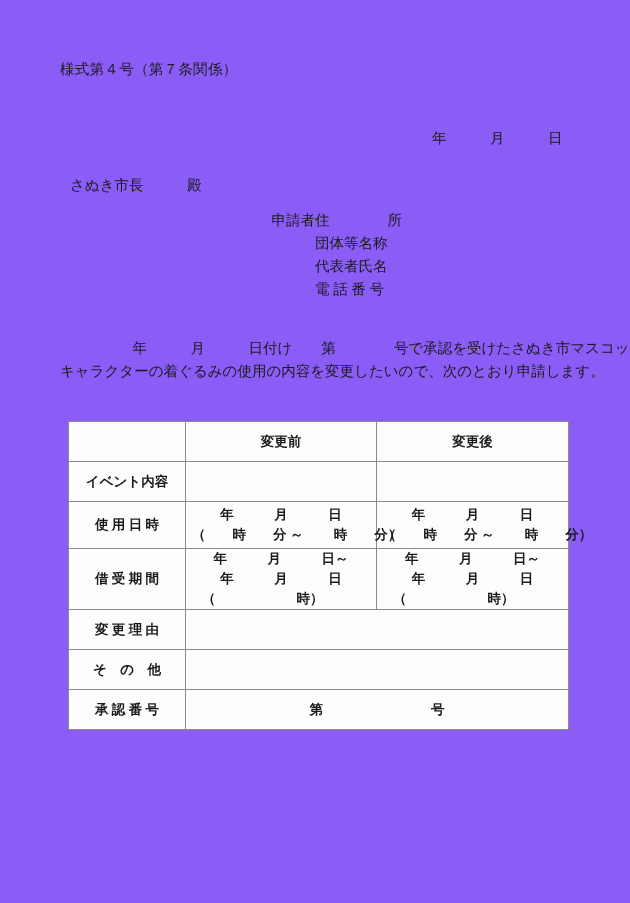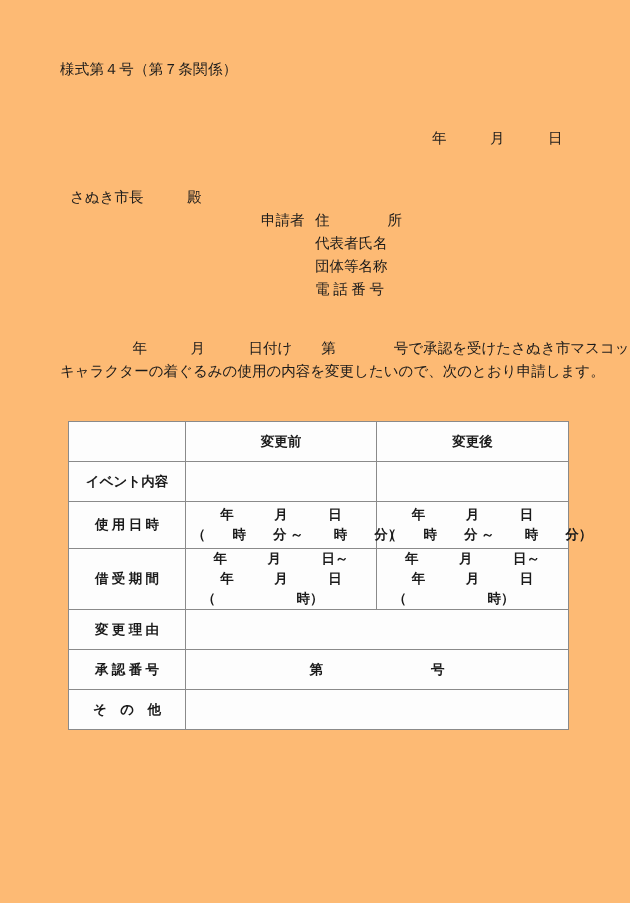--- a/index.html
+++ b/index.html
@@ -11,21 +11,21 @@
     width: 630px;
     height: 903px;
     position: relative;
     font-family: "Liberation Serif", "DejaVu Serif", serif;
     color: #1a1a1a;
     -webkit-font-smoothing: antialiased;
   }
   .page {
     position: absolute;
     inset: 0;
-    background: #fdba74;
+    background: #8b5cf6;
   }
 
   
   .abs { position: absolute; white-space: pre; }
 
   
   #form-number {
     left: 60px; top: 60px;
     font-size: 14.5px;
     letter-spacing: 0.02em;
@@ -33,38 +33,39 @@
   #doc-title {
     left: 207px; top: 85px;
     font-size: 14.5px;
     letter-spacing: 0.02em;
   }
   #date-line {
     left: 432px; top: 129px;
     font-size: 14.5px;
   }
   #addressee {
-    left: 70px; top: 188px;
+    left: 70px; top: 176px;
     font-size: 14.5px;
   }
 
   
   #applicant-block {
     position: absolute;
     left: 261px; top: 211px;
     font-size: 14.5px;
   }
   #applicant-block .app-row {
     display: flex;
     align-items: baseline;
     height: 23px;
   }
   #applicant-block .app-label {
     width: 54px;
     white-space: pre;
+    text-align: right;
   }
   #applicant-block .app-field {
     white-space: pre;
   }
 
   
   #body-paragraph {
     position: absolute;
     left: 60px; top: 337px;
     width: 520px;
@@ -144,25 +145,25 @@
 
   <div class="abs" id="addressee">さぬき市長　　　殿</div>
 
   <div id="applicant-block">
     <div class="app-row">
       <span class="app-label">申請者</span>
       <span class="app-field">住　　　　所</span>
     </div>
     <div class="app-row">
       <span class="app-label"></span>
+      <span class="app-field">団体等名称</span>
+    </div>
+    <div class="app-row">
+      <span class="app-label"></span>
       <span class="app-field">代表者氏名</span>
-    </div>
-    <div class="app-row">
-      <span class="app-label"></span>
-      <span class="app-field">団体等名称</span>
     </div>
     <div class="app-row">
       <span class="app-label"></span>
       <span class="app-field">電 話 番 号</span>
     </div>
   </div>
 
   <div id="body-paragraph">
     <span class="body-l1">　　　　　年　　　月　　　日付け　　第　　　　号で承認を受けたさぬき市マスコット</span>
     <span class="body-l2">キャラクターの着ぐるみの使用の内容を変更したいので、次のとおり申請します。</span>
@@ -221,25 +222,25 @@
           </div>
         </td>
       </tr>
 
       <tr class="r-normal">
         <td class="rowlabel">変 更 理 由</td>
         <td class="approve-cell" colspan="2"></td>
       </tr>
 
       <tr class="r-normal">
+        <td class="rowlabel">そ　の　他</td>
+        <td class="approve-cell" colspan="2"></td>
+      </tr>
+
+      <tr class="r-normal">
         <td class="rowlabel">承 認 番 号</td>
         <td class="approve-cell" colspan="2">第　　　　　　　　号</td>
       </tr>
-
-      <tr class="r-normal">
-        <td class="rowlabel">そ　の　他</td>
-        <td class="approve-cell" colspan="2"></td>
-      </tr>
     </tbody>
   </table>
 
 
 </div>
 
 </body></html>

